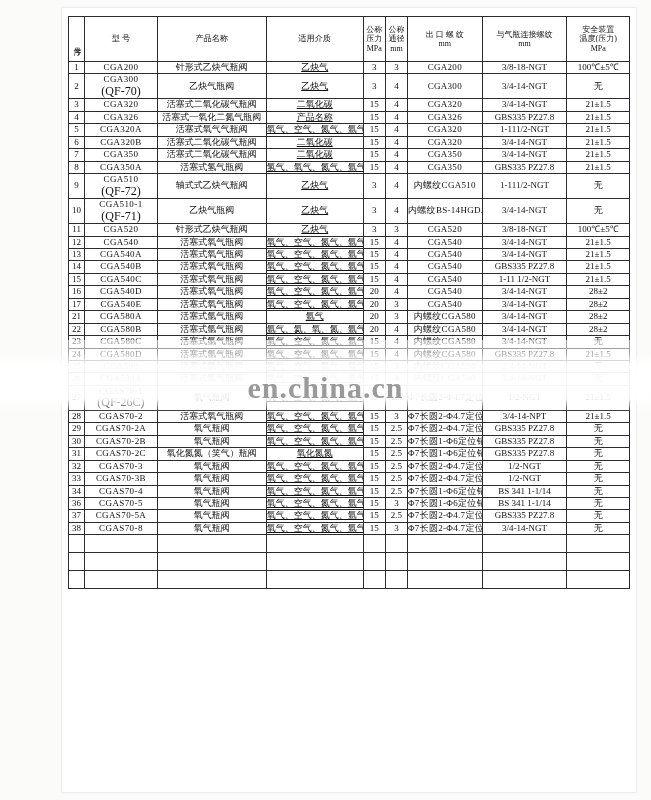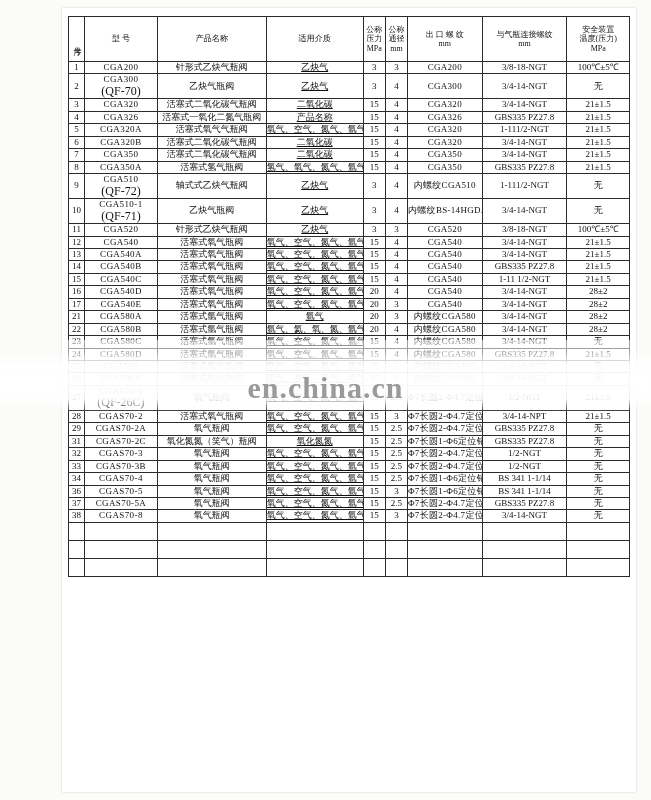--- a/index.html
+++ b/index.html
@@ -451,20 +451,31 @@
             <td class="model">CGAS70-2A</td>
             <td class="name">氧气瓶阀</td>
             <td class="media">氧气、空气、氮气、氩气</td>
             <td class="num">15</td>
             <td class="num">2.5</td>
             <td class="out">Φ7长圆2-Φ4.7定位销</td>
             <td class="conn">GBS335 PZ27.8</td>
             <td class="safe">无</td>
           </tr>
           <tr>
+            <td class="seq">30</td>
+            <td class="model">CGAS70-2B</td>
+            <td class="name">氧气瓶阀</td>
+            <td class="media">氧气、空气、氮气、氩气</td>
+            <td class="num">15</td>
+            <td class="num">2.5</td>
+            <td class="out">Φ7长圆1-Φ6定位销</td>
+            <td class="conn">GBS335 PZ27.8</td>
+            <td class="safe">无</td>
+          </tr>
+          <tr>
             <td class="seq">31</td>
             <td class="model">CGAS70-2C</td>
             <td class="name">氧化氮氮（笑气）瓶阀</td>
             <td class="media">氧化氮氮</td>
             <td class="num">15</td>
             <td class="num">2.5</td>
             <td class="out">Φ7长圆1-Φ6定位销</td>
             <td class="conn">GBS335 PZ27.8</td>
             <td class="safe">无</td>
           </tr>

